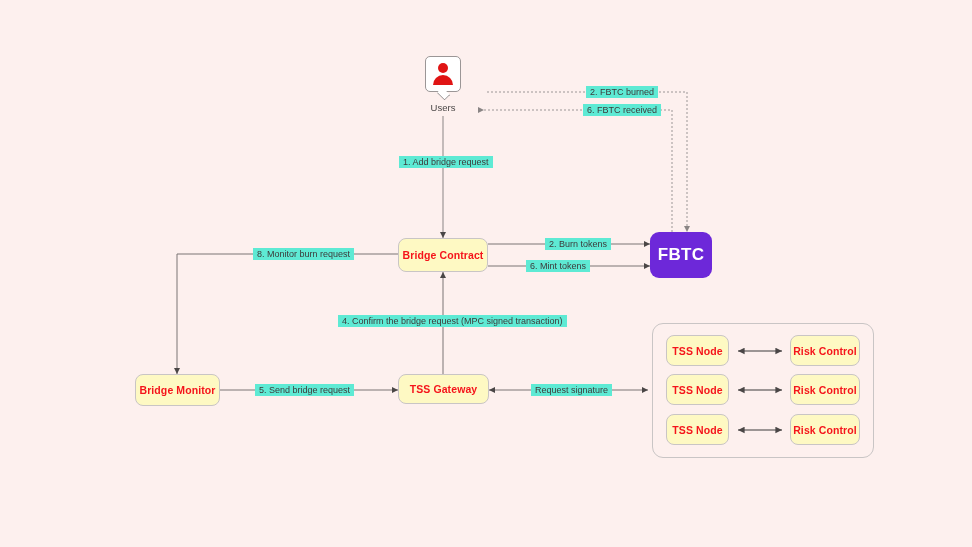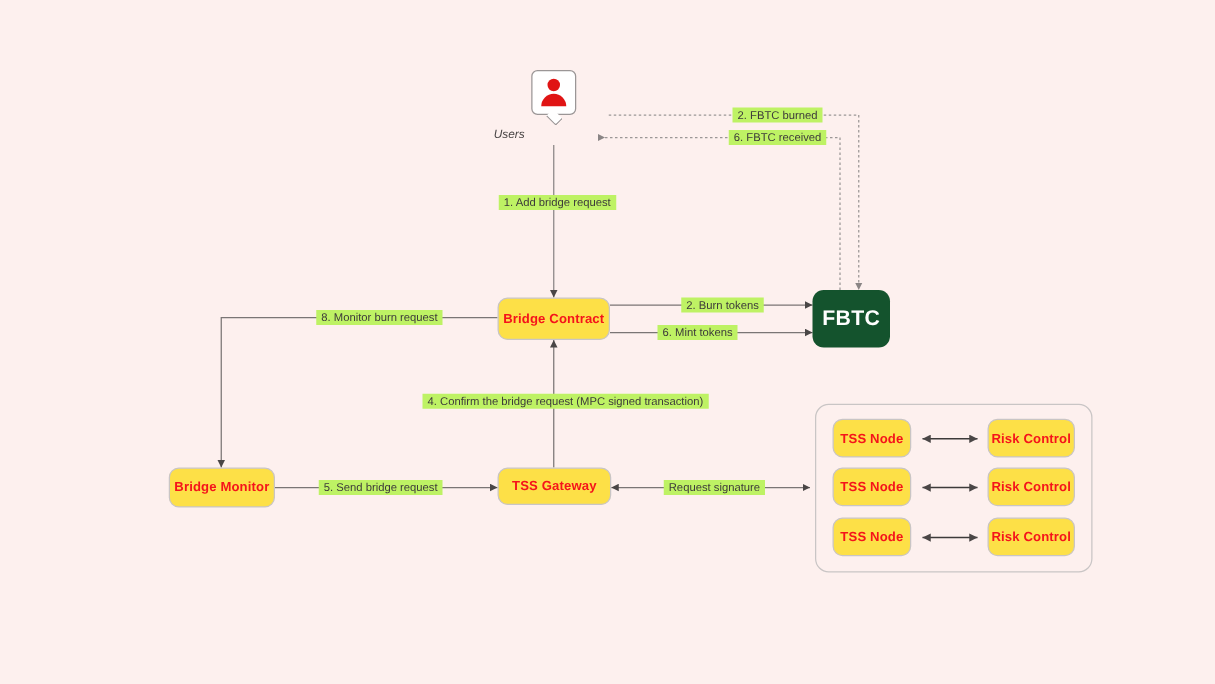--- a/index.html
+++ b/index.html
@@ -23,31 +23,31 @@
     pointer-events: none;
   }
 
   
   .node {
     position: absolute;
     box-sizing: border-box;
     display: flex;
     align-items: center;
     justify-content: center;
-    background: #fde047;
+    background: #fef9c3;
     border: 1px solid #c9c5c5;
     border-radius: 8px;
     color: #f5141b;
     font-weight: bold;
     font-size: 10.5px;
     letter-spacing: 0.1px;
     white-space: nowrap;
   }
   .node.fbtc {
-    background: #14532d;
+    background: #6d28d9;
     border: none;
     border-radius: 9px;
     color: #ffffff;
     font-size: 17px;
     font-weight: bold;
     letter-spacing: 0.3px;
   }
 
   
   #users-icon-wrap {
@@ -96,32 +96,32 @@
     height: 10px;
     background: #e01414;
     border-top-left-radius: 10px 10px;
     border-top-right-radius: 10px 10px;
   }
   #users-label {
     position: absolute;
     left: 395px;
     top: 102px;
     width: 96px;
+    text-align: center;
     font-size: 9.5px;
     color: #4a4646;
-    font-style: italic;
   }
 
   
   .edge-label {
     position: absolute;
     font-size: 9px;
     color: #3d3a3a;
     white-space: nowrap;
-    background: #bef264;
+    background: #5eead4;
     padding: 0 4px;
     line-height: 12px;
   }
 
   
   #tss-group {
     position: absolute;
     left: 652px;
     top: 323px;
     width: 222px;

